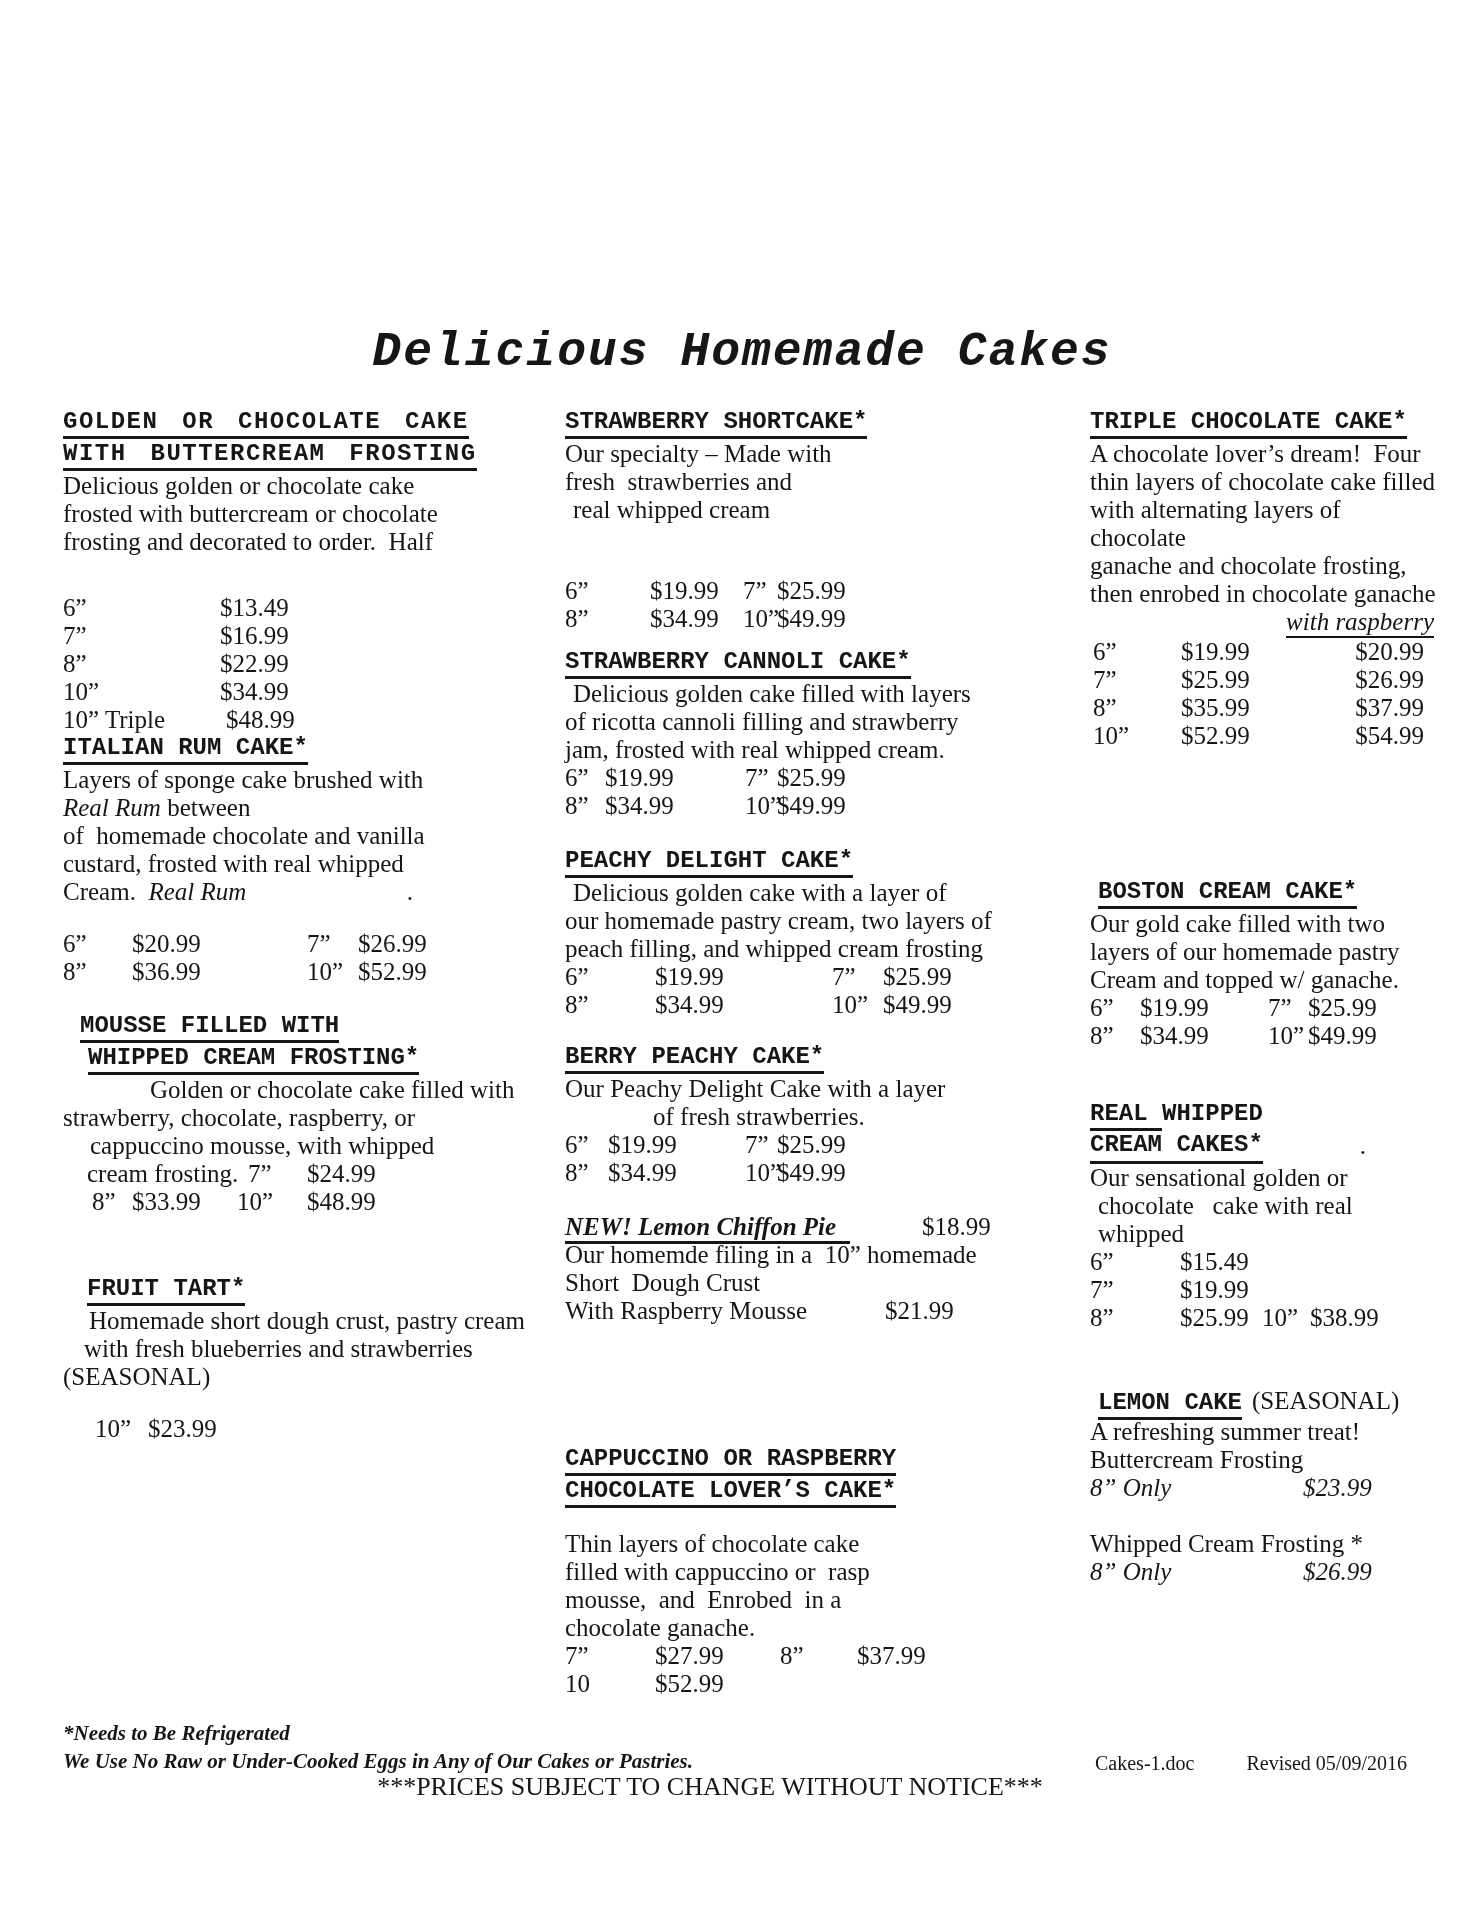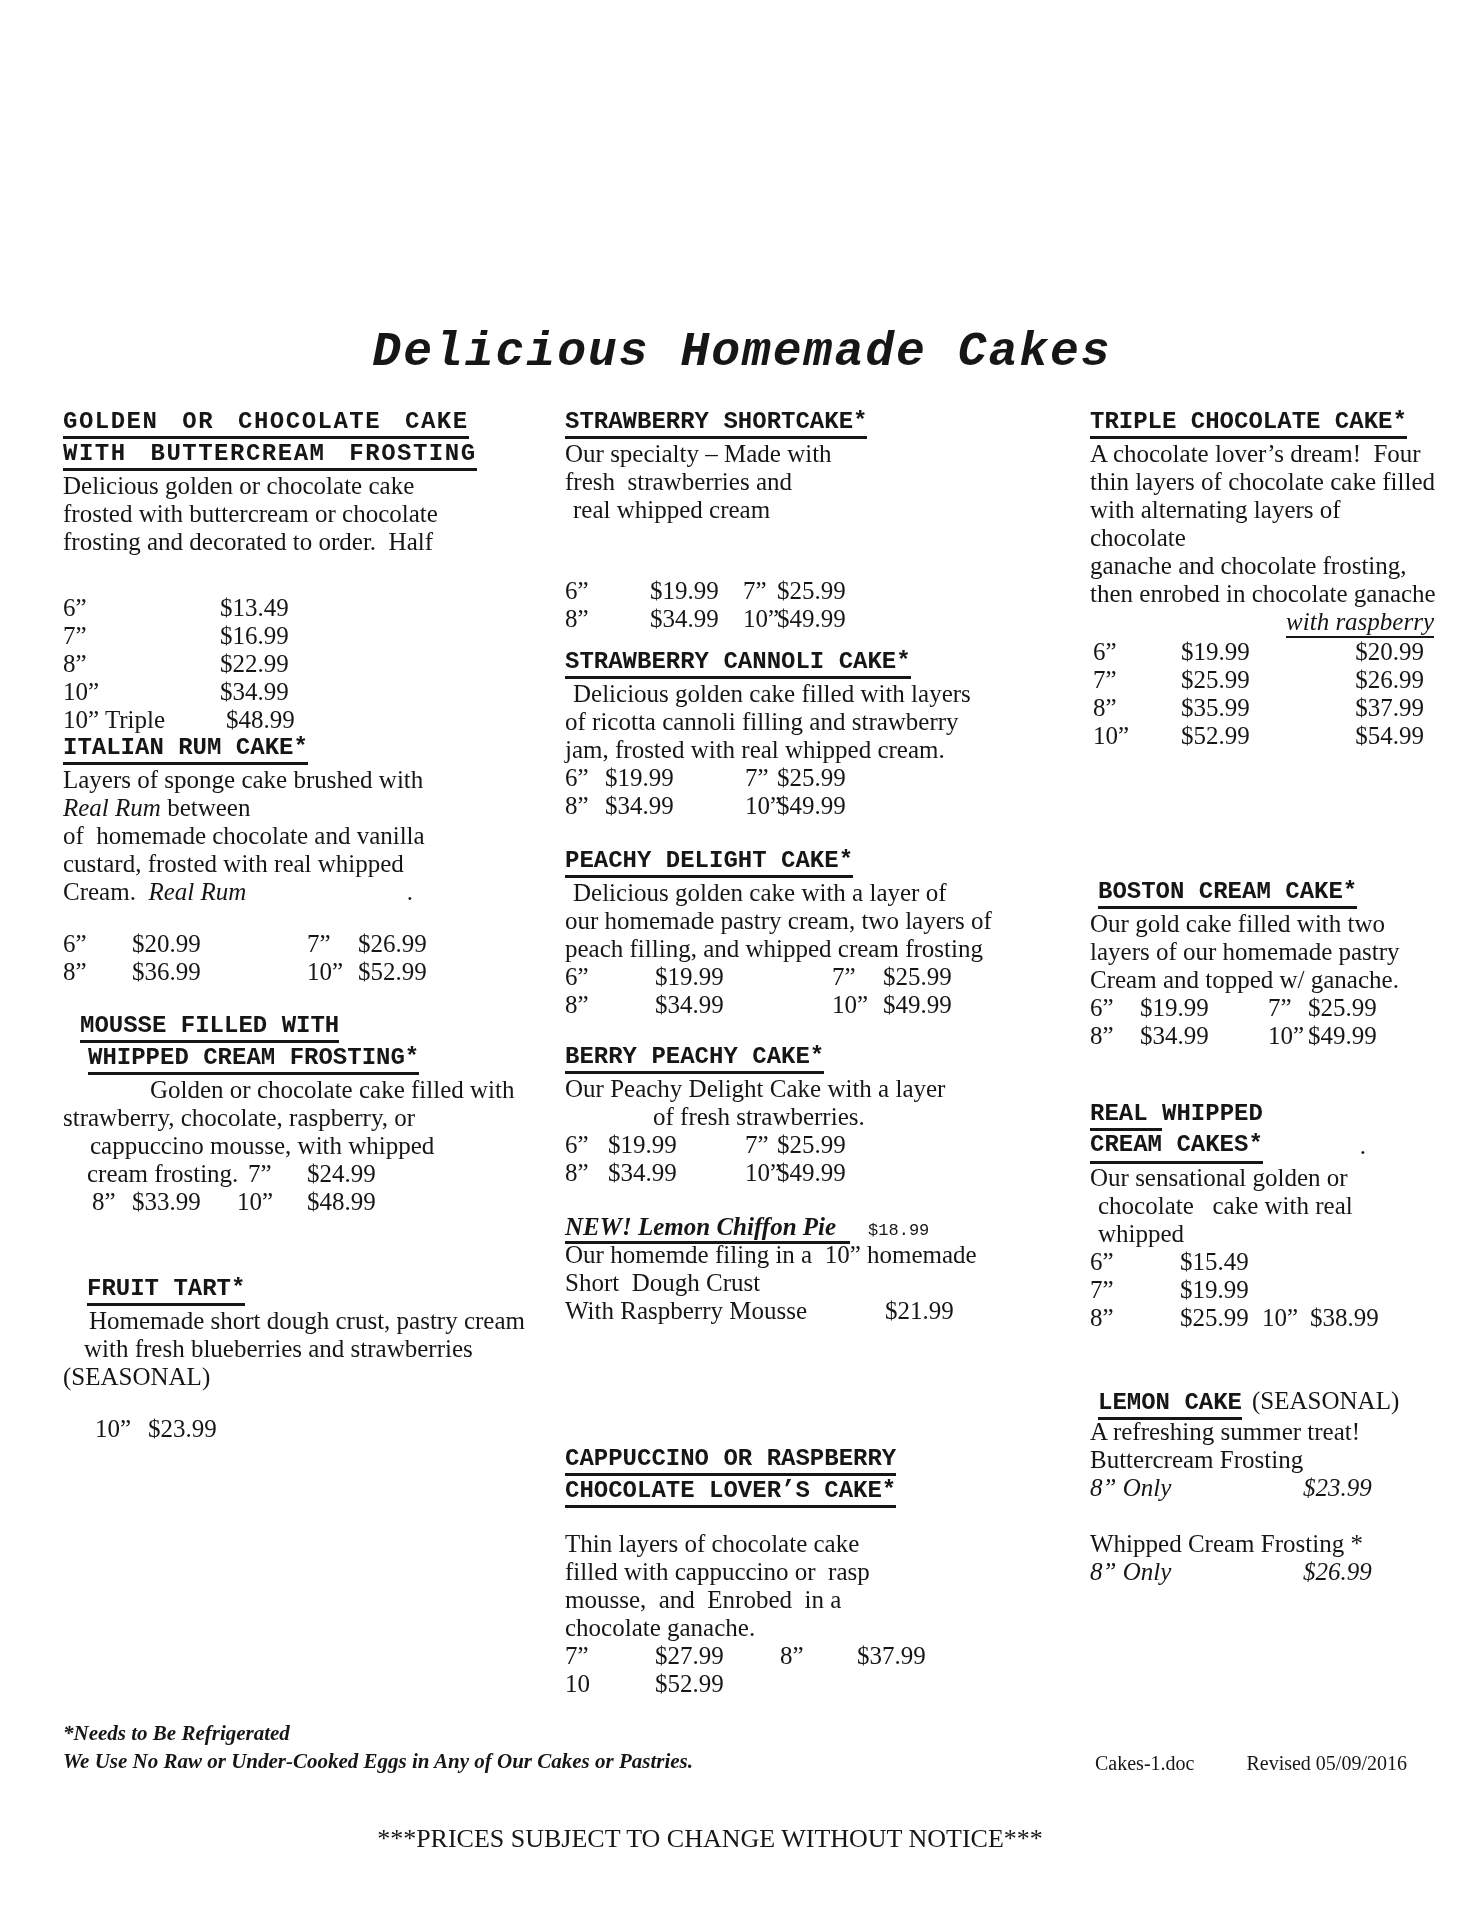--- a/index.html
+++ b/index.html
@@ -16,21 +16,21 @@
   .ls{letter-spacing:1.5px;word-spacing:8px;}
   .nound{border-bottom:none;}
   .sh{display:inline-block;font-family:"Liberation Serif",serif;font-weight:bold;font-size:28px;
       line-height:28px;border-bottom:3px solid #161616;padding-bottom:0;white-space:pre;font-style:italic;}
   .sh2{font-size:25px;padding-right:14px;}
   .bl{font-family:"Liberation Serif",serif;font-size:25px;line-height:28px;white-space:pre-wrap;}
   .pr{display:flex;font-family:"Liberation Serif",serif;font-size:25px;line-height:28px;white-space:pre;}
   .c{display:inline-block;}
   .it{font-style:italic;}
   .seasonal-inline{font-family:"Liberation Serif",serif;font-size:25px;margin-left:10px;}
-  .chprice{font-family:Liberation Mono, monospace;font-size:17px;font-weight:normal;margin-left:18px;}
+  .chprice{font-family:Liberation Serif, serif;font-size:25px;font-weight:normal;margin-left:72px;}
   .raspline{text-align:right;font-family:"Liberation Serif",serif;font-size:25px;line-height:28px;padding-right:2px;}
   .raspline .u{display:inline-block;font-style:italic;border-bottom:2px solid #161616;padding-bottom:0;}
   .dotrow{display:flex;justify-content:space-between;}
   .footnote{position:absolute;left:63px;font-family:"Liberation Serif",serif;font-weight:bold;font-style:italic;
             font-size:21px;line-height:26px;}
   .docinfo{position:absolute;left:1095px;font-family:"Liberation Serif",serif;font-size:20px;line-height:26px;display:flex;}
   .notice{position:absolute;left:0;width:1420px;text-align:center;font-family:"Liberation Serif",serif;font-size:26px;}
 </style>
 </head>
 <body>
@@ -203,15 +203,15 @@
     </section>
   </div>
 
   <div class="footnote" style="top:1720px">*Needs to Be Refrigerated</div>
   <div class="footnote" style="top:1748px">We Use No Raw or Under-Cooked Eggs in Any of Our Cakes or Pastries.</div>
   <div class="docinfo" style="top:1750px">
     <span>Cakes-1.doc</span>
     <span style="width:52px"></span>
     <span>Revised 05/09/2016</span>
   </div>
-  <div class="notice" style="top:1824px">***PRICES SUBJECT TO CHANGE WITHOUT NOTICE***</div>
+  <div class="notice" style="top:1772px">***PRICES SUBJECT TO CHANGE WITHOUT NOTICE***</div>
 
 </div>
 
 </body></html>

